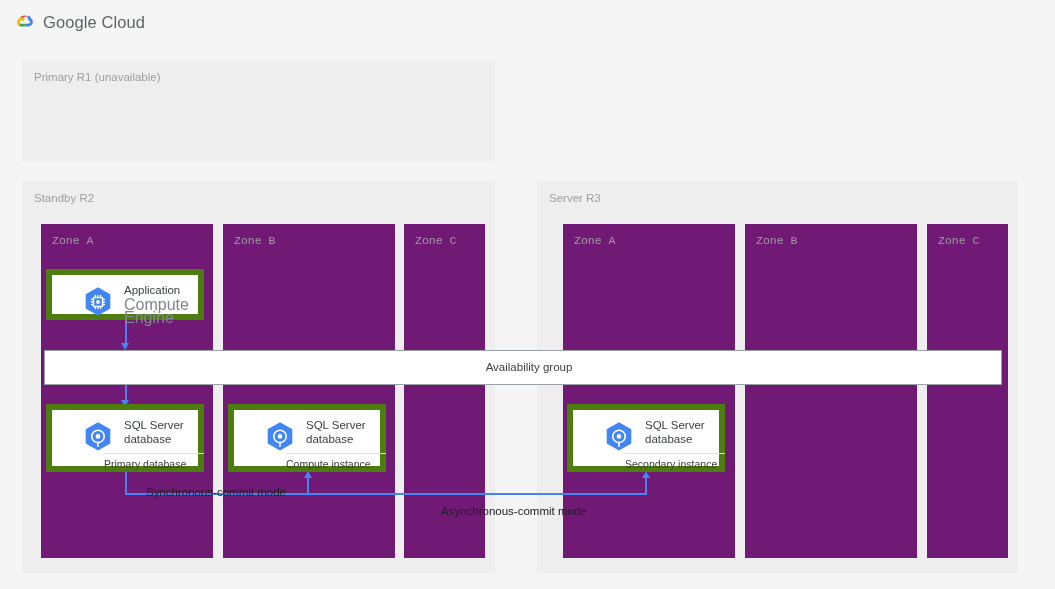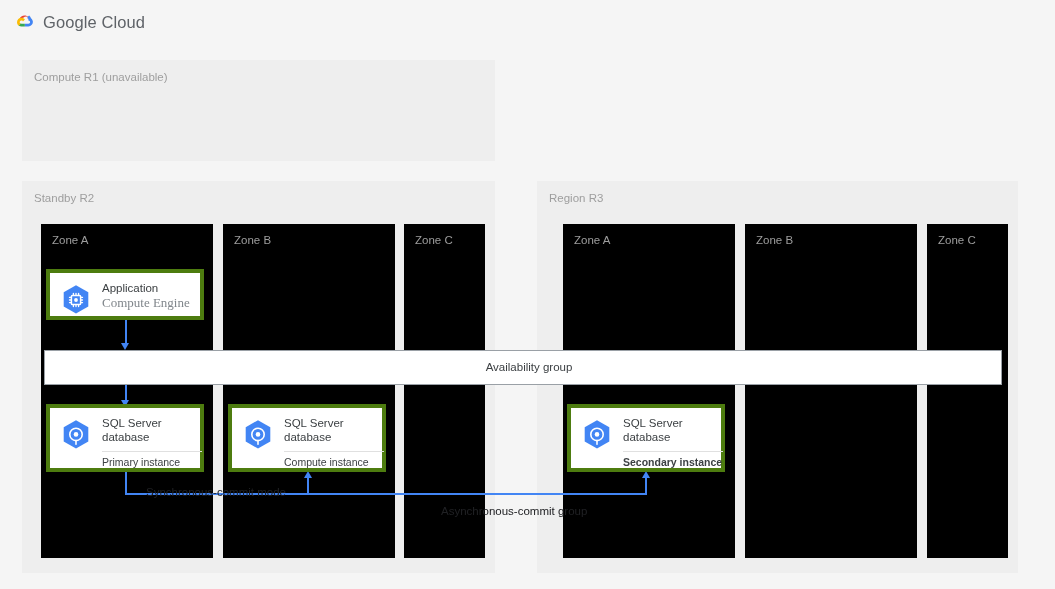--- a/index.html
+++ b/index.html
@@ -44,36 +44,38 @@
   }
   .region-label {
     position: absolute;
     left: 12px; top: 11px;
     font-size: 11.5px;
     color: #9e9e9e;
     white-space: nowrap;
   }
   .zone {
     position: absolute;
-    background: #000000;
+    background: #701a75;
+    font-family: Liberation Mono, monospace;
   }
   .zone-label {
     position: absolute;
     left: 11px; top: 10px;
     font-size: 11.5px;
     color: #9e9e9e;
     white-space: nowrap;
   }
 
   
   .card {
     position: absolute;
     background: #ffffff;
-    border: 4px solid #4d7c0f;
+    border: 6px solid #4d7c0f;
     box-sizing: border-box;
+    padding-left: 20px;
   }
   .card-main {
     position: relative;
     height: 52px;
   }
   .card-icon {
     position: absolute;
     left: 9px; top: 10px;
     width: 34px; height: 34px;
   }
@@ -82,24 +84,23 @@
     left: 52px; top: 9px;
     right: 5px;
   }
   .card-title {
     font-size: 11.5px;
     color: #3c4043;
     line-height: 13.5px;
     white-space: pre-line;
   }
   .card-sub {
-    font-size: 13px;
+    font-size: 16px;
     color: #80868b;
     line-height: 13.5px;
-    font-family: Liberation Serif, serif;
   }
   .card-divider {
     position: absolute;
     left: 52px;
     height: 1px;
     background: #e0e0e0;
   }
   .card-footer {
     position: absolute;
     left: 52px;
@@ -163,39 +164,39 @@
       <path d="M14.4 6.6l1.5-1.5.1-0.63C13.9 2.6 10.5 2.1 8 3.9 7.3 4.4 6.7 5.1 6.3 5.9c.2-.1 1-.1 1-.1l3-0.5s.15-.26.23-.24c1.25-1.37 3.3-1.55 4.72-.4l.15-.06z" fill="#ea4335"></path>
       <path d="M18.6 5.9c-.35-1.27-1.06-2.4-2.06-3.27L14.4 4.75c.9.73 1.4 1.84 1.38 3v.37c1.03 0 1.87.84 1.87 1.87s-.84 1.83-1.87 1.83h-3.74l-.37.4v2.24l.37.35h3.74c2.68.02 4.87-2.12 4.9-4.8.01-1.63-.79-3.15-2.08-4.1z" fill="#4285f4"></path>
       <path d="M8.05 14.82h3.73v-3h-3.73c-.27 0-.52-.06-.76-.17l-.53.16-1.5 1.5-.13.5c.84.64 1.87.99 2.92 1.01z" fill="#34a853"></path>
       <path d="M8.05 5.2C5.37 5.22 3.2 7.41 3.22 10.1c.01 1.5.7 2.91 1.88 3.83l2.17-2.17c-.94-.42-1.36-1.53-.93-2.47.42-.94 1.53-1.36 2.47-.93.41.18.75.52.93.93l2.17-2.17c-.92-1.2-2.36-1.91-3.86-1.9z" fill="#fbbc04"></path>
     </svg>
   </span>
   <span id="logo-text">Google Cloud</span>
 </div>
 
 <div class="region" style="left:22px; top:60px; width:473px; height:101px;">
-  <span class="region-label">Compute R1 (unavailable)</span>
+  <span class="region-label">Primary R1 (unavailable)</span>
 </div>
 
 <div class="region" style="left:22px; top:181px; width:473px; height:392px;">
   <span class="region-label">Standby R2</span>
 
   <div class="zone" style="left:19px; top:43px; width:172px; height:334px;">
     <span class="zone-label">Zone A</span>
   </div>
   <div class="zone" style="left:201px; top:43px; width:172px; height:334px;">
     <span class="zone-label">Zone B</span>
   </div>
   <div class="zone" style="left:382px; top:43px; width:81px; height:334px;">
     <span class="zone-label">Zone C</span>
   </div>
 </div>
 
 <div class="region" style="left:537px; top:181px; width:481px; height:392px;">
-  <span class="region-label">Region R3</span>
+  <span class="region-label">Server R3</span>
 
   <div class="zone" style="left:26px; top:43px; width:172px; height:334px;">
     <span class="zone-label">Zone A</span>
   </div>
   <div class="zone" style="left:208px; top:43px; width:172px; height:334px;">
     <span class="zone-label">Zone B</span>
   </div>
   <div class="zone" style="left:390px; top:43px; width:81px; height:334px;">
     <span class="zone-label">Zone C</span>
   </div>
@@ -209,21 +210,21 @@
 
 <div class="conn conn-v" style="left:125px; top:472px; height:23px;"></div>
 <div class="conn conn-h" style="left:125px; top:493px; width:184px;"></div>
 <div class="conn conn-v" style="left:307px; top:478px; height:16px;"></div>
 <div class="arrow-up" style="left:304px; top:471px;"></div>
 <span class="conn-label" style="left:146px; top:486px;">Synchronous-commit mode</span>
 
 <div class="conn conn-h" style="left:307px; top:493px; width:340px;"></div>
 <div class="conn conn-v" style="left:645px; top:478px; height:16px;"></div>
 <div class="arrow-up" style="left:642px; top:471px;"></div>
-<span class="conn-label" style="left:441px; top:505px;">Asynchronous-commit group</span>
+<span class="conn-label" style="left:441px; top:505px;">Asynchronous-commit mode</span>
 
 <div id="availability-group">
   <span id="availability-group-label">Availability group</span>
 </div>
 
 <div class="card" style="left:46px; top:269px; width:158px; height:51px;">
   <div class="card-main">
     <span class="card-icon">
       <svg width="34" height="34" viewBox="0 0 34 34">
         <path d="M17 2.2 L29.3 9.3 L29.3 23.5 L17 30.6 L4.7 23.5 L4.7 9.3 Z" fill="#4285f4"></path>
@@ -261,21 +262,21 @@
         <circle cx="17" cy="16.4" r="2.3" fill="#ffffff"></circle>
         <path d="M17 22.6 L17 26.3" stroke="#ffffff" stroke-width="1.6" stroke-linecap="round"></path>
       </svg>
     </span>
     <div class="card-text">
       <div class="card-title">SQL Server
 database</div>
     </div>
   </div>
   <div class="card-divider" style="top:43px; width:100px;"></div>
-  <div class="card-footer" style="top:48px;">Primary instance</div>
+  <div class="card-footer" style="top:48px;">Primary database</div>
 </div>
 
 <div class="card" style="left:228px; top:404px; width:158px; height:68px;">
   <div class="card-main">
     <span class="card-icon">
       <svg width="34" height="34" viewBox="0 0 34 34">
         <path d="M17 2.2 L29.3 9.3 L29.3 23.5 L17 30.6 L4.7 23.5 L4.7 9.3 Z" fill="#4285f4"></path>
         <circle cx="17" cy="16.4" r="6.2" fill="none" stroke="#ffffff" stroke-width="1.6"></circle>
         <circle cx="17" cy="16.4" r="2.3" fill="#ffffff"></circle>
         <path d="M17 22.6 L17 26.3" stroke="#ffffff" stroke-width="1.6" stroke-linecap="round"></path>
@@ -299,14 +300,14 @@
         <circle cx="17" cy="16.4" r="2.3" fill="#ffffff"></circle>
         <path d="M17 22.6 L17 26.3" stroke="#ffffff" stroke-width="1.6" stroke-linecap="round"></path>
       </svg>
     </span>
     <div class="card-text">
       <div class="card-title">SQL Server
 database</div>
     </div>
   </div>
   <div class="card-divider" style="top:43px; width:100px;"></div>
-  <div class="card-footer" style="top:48px;font-weight:bold;">Secondary instance</div>
+  <div class="card-footer" style="top:48px;">Secondary instance</div>
 </div>
 
 </body></html>

